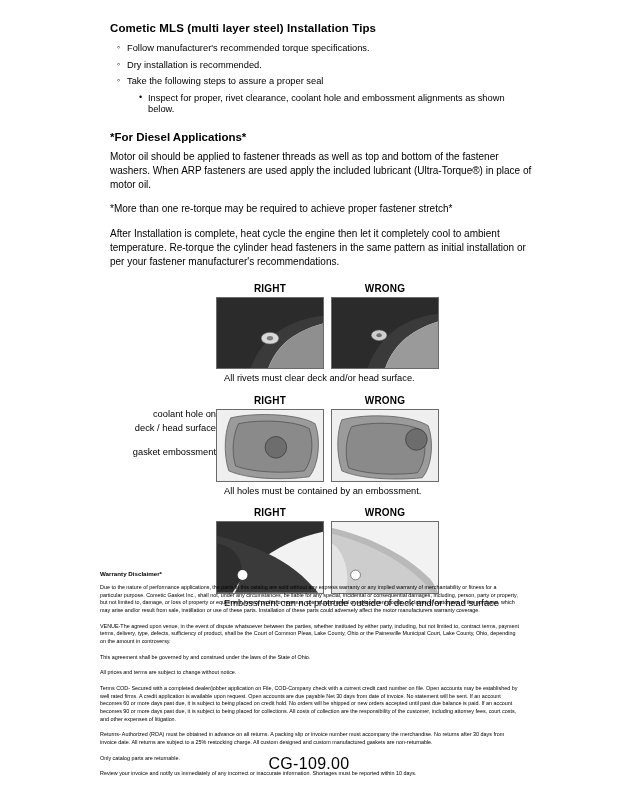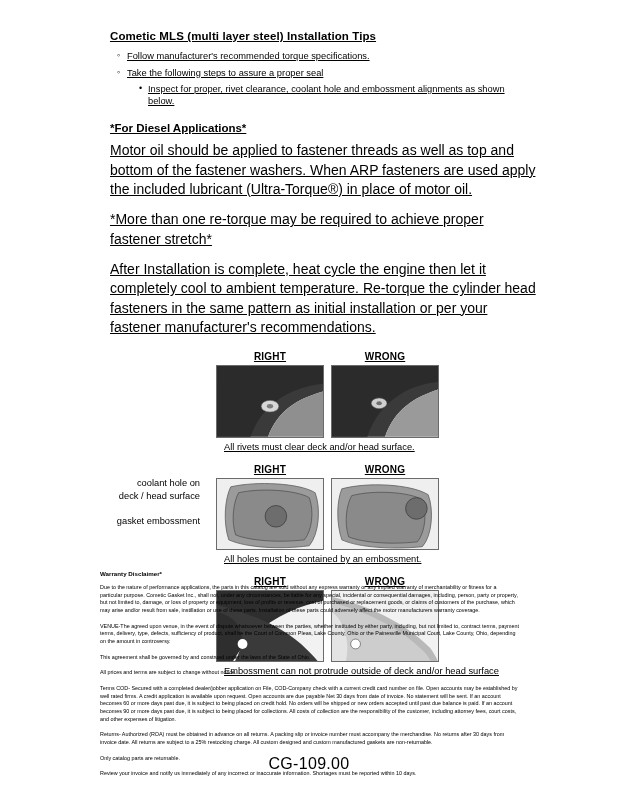--- a/index.html
+++ b/index.html
@@ -18,23 +18,22 @@
   .page {
     position: relative;
     width: 618px;
     height: 800px;
     padding: 0;
     box-sizing: border-box;
   }
   .content {
     position: absolute;
     left: 96px;
-    top: 30px;
+    top: 22px;
     width: 440px;
-    text-decoration: underline;
   }
   h1.title {
     font-size: 11.5px;
     font-weight: bold;
     margin: 0 0 9px 14px;
     letter-spacing: 0.1px;
   }
   ul.bullets {
     list-style: none;
     margin: 7px;
@@ -72,21 +71,21 @@
     left: 0;
     top: -1px;
     font-size: 9px;
   }
   h2.section {
     font-size: 11.5px;
     font-weight: bold;
     margin: 15px 0 7px 14px;
   }
   p.para {
-    font-size: 14px;
+    font-size: 10px;
     line-height: 1.38;
     margin: 0 0 11px 14px;
   }
   .figure-block {
     margin-top: 14px;
     margin-left: 120px;
   }
   .fig-row {
     display: flex;
     gap: 7px;
@@ -118,21 +117,21 @@
   }
   .set + .set {
     margin-top: 10px;
   }
   .annotations {
     position: absolute;
     right: 100%;
     top: 14px;
     width: 135px;
     text-align: right;
-    padding-right: 16px;
+    padding-right: 0;
   }
   .ann-line {
     font-size: 9.3px;
     line-height: 1.25;
     margin-bottom: 2px;
   }
   .ann-line.second {
     margin-top: 13px;
   }
   .warranty {
@@ -167,20 +166,23 @@
 
 <div class="page">
 
   <div class="content">
 
     <h1 class="title">Cometic MLS (multi layer steel) Installation Tips</h1>
 
     <ul class="bullets">
       <li>
         <span>Follow manufacturer's recommended torque specifications.</span>
+      </li>
+      <li>
+        <span>Dry installation is recommended.</span>
       </li>
       <li>
         <span>Take the following steps to assure a proper seal</span>
         <ul class="sub">
           <li>Inspect for proper, rivet clearance, coolant hole and embossment alignments as shown below.</li>
         </ul>
       </li>
     </ul>
 
     <h2 class="section">*For Diesel Applications*</h2>

